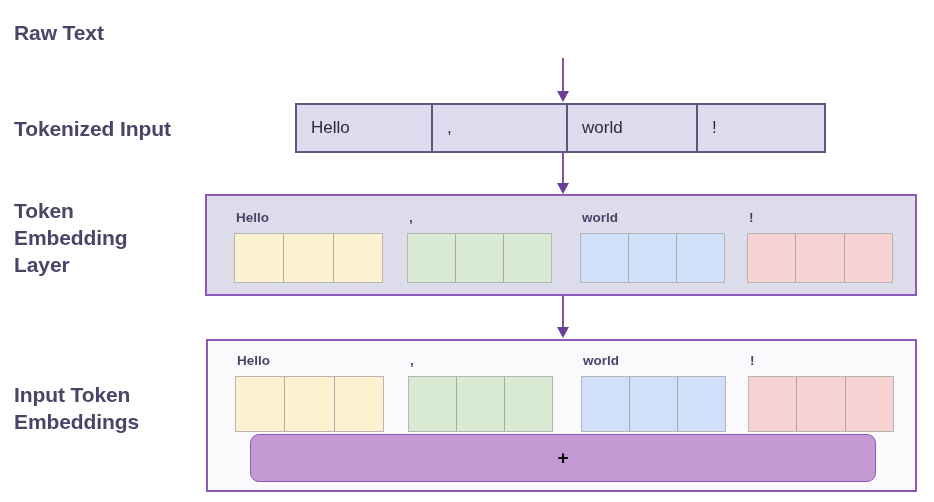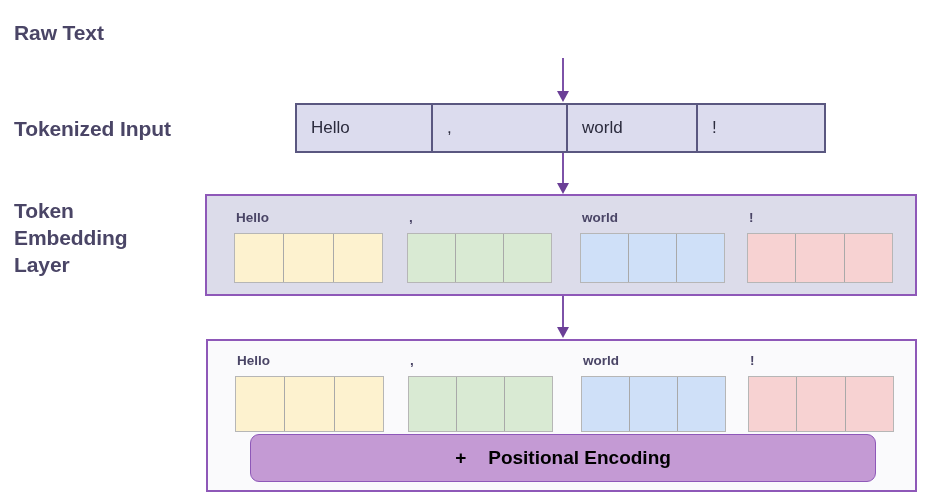--- a/index.html
+++ b/index.html
@@ -207,20 +207,22 @@
 <div id="stage">
 
   <div class="row-label" id="label-raw-text">Raw Text</div>
 
   <div class="row-label" id="label-token-embed">Token
 Embedding
 Layer</div>
 
   <div class="row-label" id="label-tokenized">Tokenized Input</div>
 
+  <div class="row-label" id="label-input-embed">Input Token
+Embeddings</div>
 
 
   <div class="arrow" id="arrow-1">
     <div class="shaft"></div>
     <div class="head"></div>
   </div>
 
   <div id="tokenized-row">
     <div class="tok-cell c0">
       <span>Hello</span>
@@ -319,18 +321,17 @@
       <div class="group-label">!</div>
       <div class="cells">
           <div class="cell" style="background: rgb(247, 210, 210);"></div>
           <div class="cell" style="background: rgb(247, 210, 210);"></div>
           <div class="cell" style="background: rgb(247, 210, 210);"></div>
         </div>
     </div>
 
     <div id="positional-encoding-bar">
       <span class="plus-sign">+</span>
-      <span>Positional Encoding</span>
     </div>
 
   </div>
 
 </div>
 
 </body></html>

